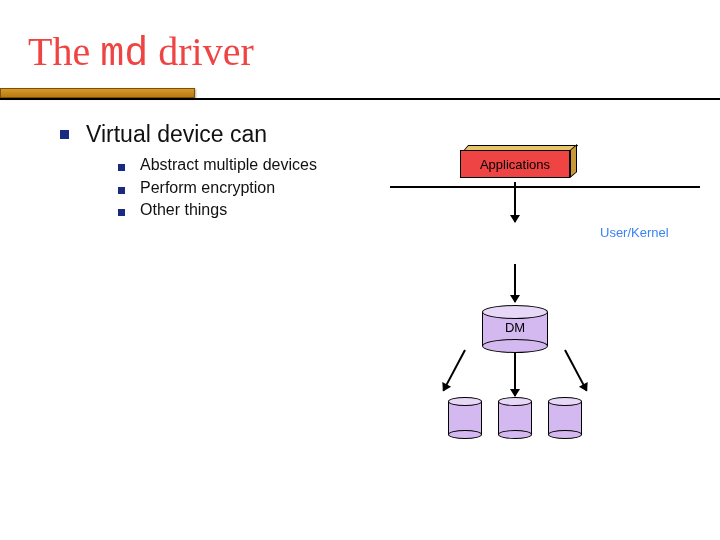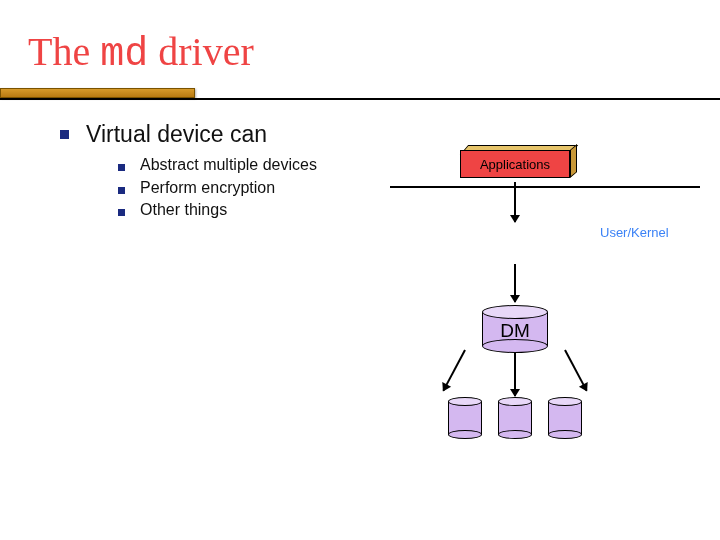--- a/index.html
+++ b/index.html
@@ -178,21 +178,21 @@
     height: 14px;
     background: #d4b8f0;
     border: 1px solid #000;
     border-radius: 50%;
     bottom: -7px;
   }
   .cyl .lbl {
     position: absolute;
     width: 100%;
     text-align: center;
-    font-size: 19px;
+    font-size: 13px;
     top: 8px;
   }
   .dm { left: 62px; top: 172px; width: 66px; height: 34px; }
   .dm .body { height: 34px; }
   .dsk { width: 34px; height: 32px; top: 262px; }
   .dsk .body { height: 32px; }
   .dsk .top { height: 9px; top: -5px; }
   .dsk .bot { height: 9px; bottom: -5px; }
   .d1 { left: 28px; }
   .d2 { left: 78px; }

